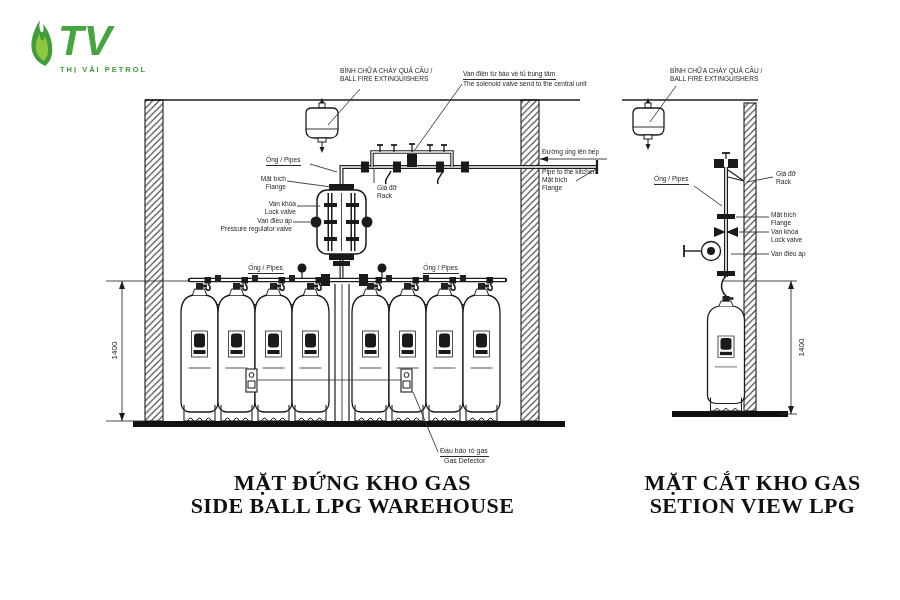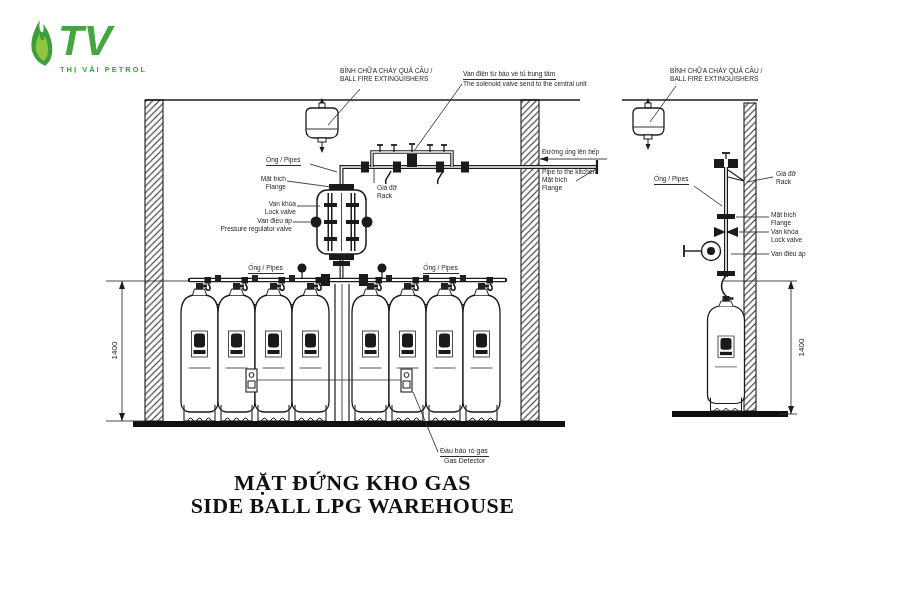--- a/index.html
+++ b/index.html
@@ -367,14 +367,18 @@
     <div>Van khóa</div>
     <div>Lock valve</div>
   </div>
 
   <div class="lbl" style="left:771px;top:250px;">
     <div>Van điều áp</div>
   </div>
 
   <div class="vdim" style="left:779px;top:343px;">1400</div>
 
+  <div class="ttl" style="left:605px;top:471px;width:295px;">
+    <div>MẶT CẮT KHO GAS</div>
+    <div>SETION VIEW LPG</div>
+  </div>
 
 </div>
 
 </body></html>

